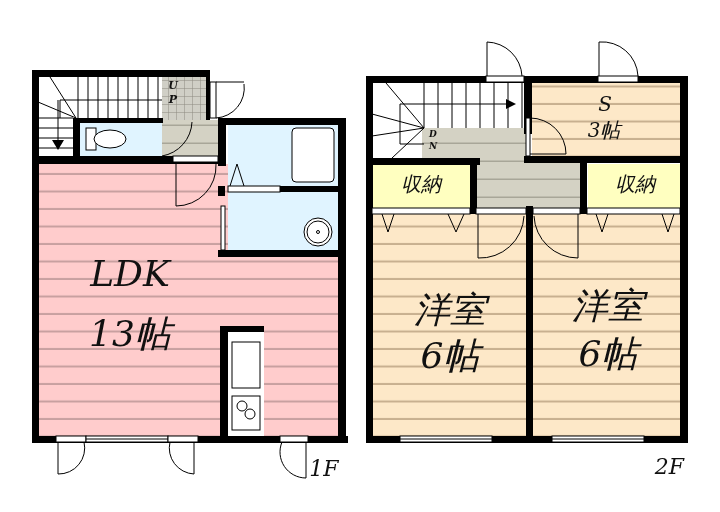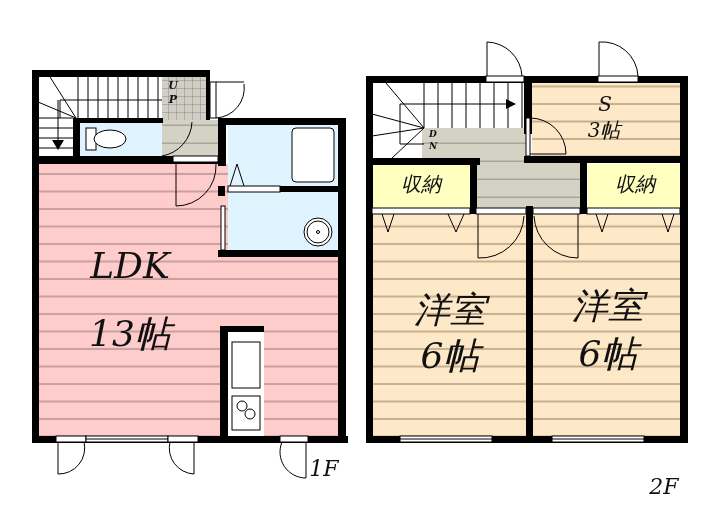--- a/index.html
+++ b/index.html
@@ -166,29 +166,29 @@
     <g stroke="#000" stroke-width="1" fill="none">
       <path d="M424 83V128M438 83V128M452 83V128M466 83V128M480 83V128M494 83V128M508 83V128M522 83V128"></path>
       <path d="M400 104H510"></path>
       <path d="M400 104V144H424"></path>
       <path d="M386 83L424 128M372 114L424 128M372 136L424 128M392 158L424 128"></path>
     </g>
     <path d="M506 99L516 104L506 109Z" fill="#000"></path>
   </g>
 </svg>
 
-<div class="lbl room-big" style="left:70px;top:248px;width:120px;">LDK</div>
+<div class="lbl room-big" style="left:70px;top:256px;width:120px;">LDK</div>
 <div class="lbl room-big" style="left:70px;top:316px;width:120px;">13帖</div>
 <div class="lbl tiny" style="left:166px;top:80px;width:14px;">U</div>
 <div class="lbl tiny" style="left:166px;top:94px;width:14px;">P</div>
 <div class="lbl floor" style="left:304px;top:458px;width:40px;">1F</div>
 
 <div class="lbl tiny" style="left:427px;top:130px;width:12px;font-size:9px;">D</div>
 <div class="lbl tiny" style="left:427px;top:142px;width:12px;font-size:9px;">N</div>
 <div class="lbl room-small" style="left:580px;top:94px;width:50px;">S</div>
 <div class="lbl room-small" style="left:574px;top:120px;width:60px;">3帖</div>
 <div class="lbl room-small" style="left:376px;top:174px;width:90px;">収納</div>
 <div class="lbl room-small" style="left:590px;top:174px;width:90px;">収納</div>
 <div class="lbl room-big" style="left:390px;top:292px;width:120px;">洋室</div>
 <div class="lbl room-big" style="left:390px;top:338px;width:120px;">6帖</div>
 <div class="lbl room-big" style="left:548px;top:288px;width:120px;">洋室</div>
 <div class="lbl room-big" style="left:548px;top:336px;width:120px;">6帖</div>
-<div class="lbl floor" style="left:644px;top:476px;width:40px;">2F</div>
+<div class="lbl floor" style="left:644px;top:456px;width:40px;text-align:right;">2F</div>
 
 </body></html>

